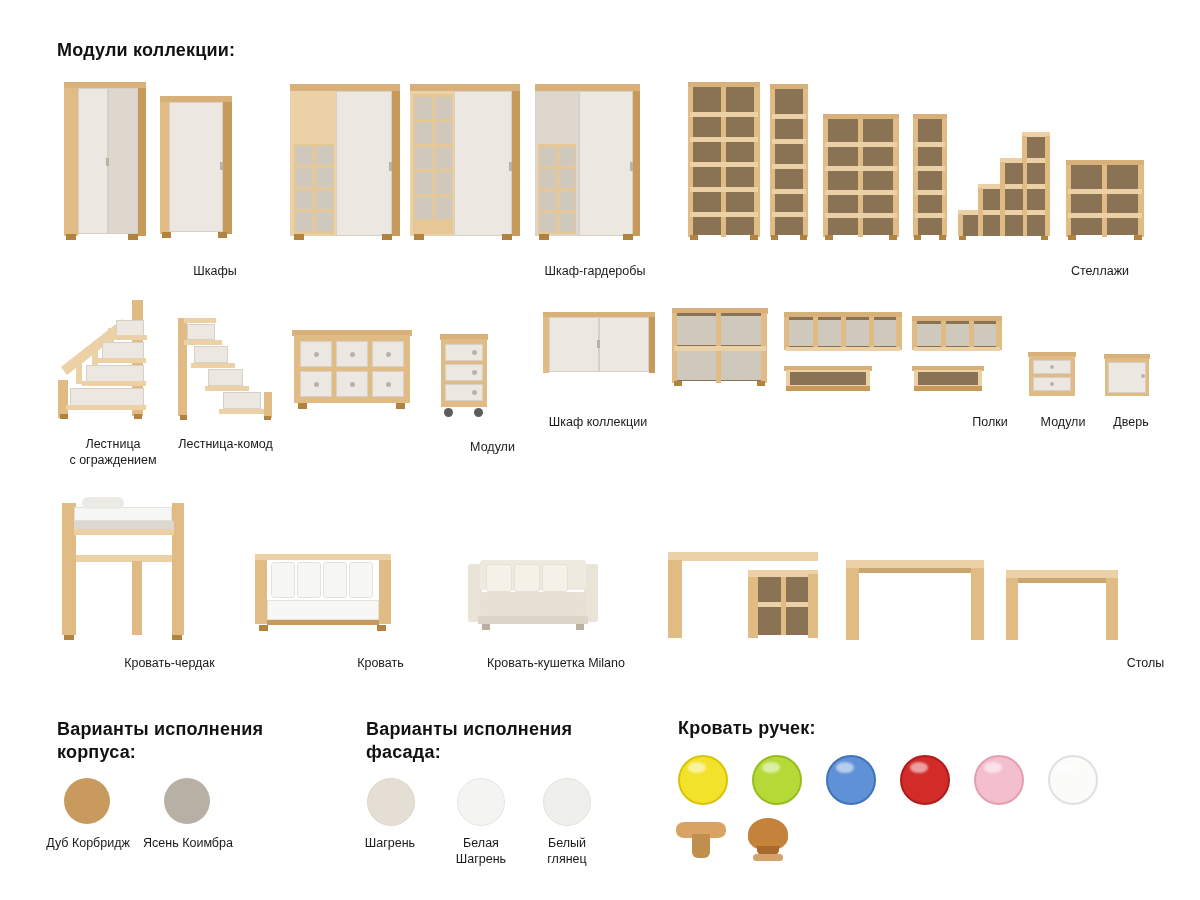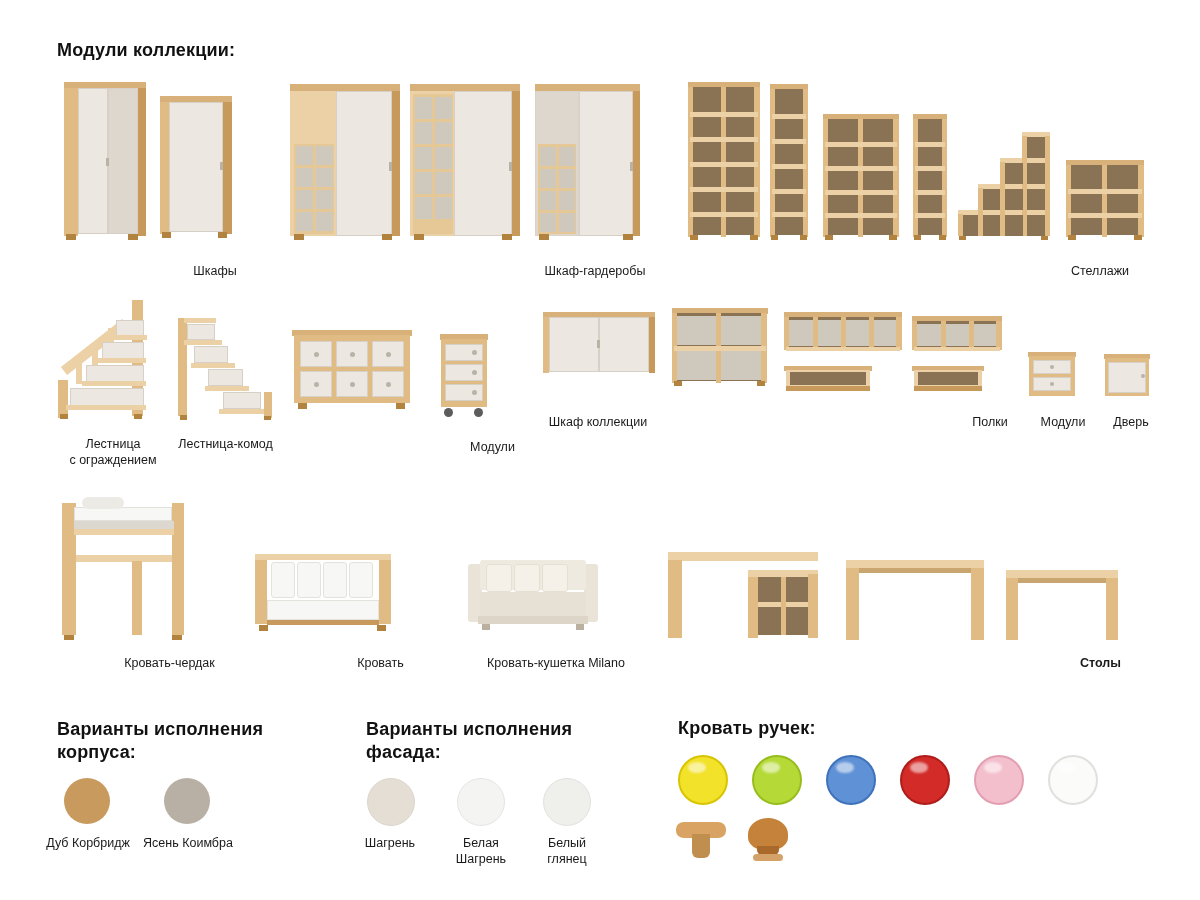--- a/index.html
+++ b/index.html
@@ -470,21 +470,21 @@
       <div class="pc" style="left:13px;top:8px;width:112px;height:5px;background:#c9a56f;"></div>
     </div>
 
     <div class="piece" style="left:338px;top:18px;width:112px;height:70px;">
       <div class="pc oak-l" style="left:0px;top:0px;width:112px;height:9px;"></div>
       <div class="pc oak" style="left:0px;top:8px;width:12px;height:62px;"></div>
       <div class="pc oak" style="left:100px;top:8px;width:12px;height:62px;"></div>
       <div class="pc" style="left:12px;top:8px;width:88px;height:5px;background:#c9a56f;"></div>
     </div>
   </div>
-  <div class="cap" style="left:1058px;top:655px;width:85px;font-weight:bold;">Столы</div>
+  <div class="cap" style="left:1103px;top:655px;width:85px;">Столы</div>
 
   <div class="h-title" style="left:57px;top:718px;width:300px;white-space:pre-line;line-height:23px;">Варианты исполнения
 корпуса:</div>
   <div class="sw-circle" style="left:64px;top:778px;width:46px;height:46px;background:#c89a5d;"></div>
   <div class="sw-circle" style="left:164px;top:778px;width:46px;height:46px;background:#b8b0a4;"></div>
   <div class="sw-label" style="left:44px;top:835px;width:88px;">Дуб Корбридж</div>
   <div class="sw-label" style="left:142px;top:835px;width:92px;">Ясень Коимбра</div>
 
   <div class="h-title" style="left:366px;top:718px;width:260px;white-space:pre-line;line-height:23px;">Варианты исполнения
 фасада:</div>

